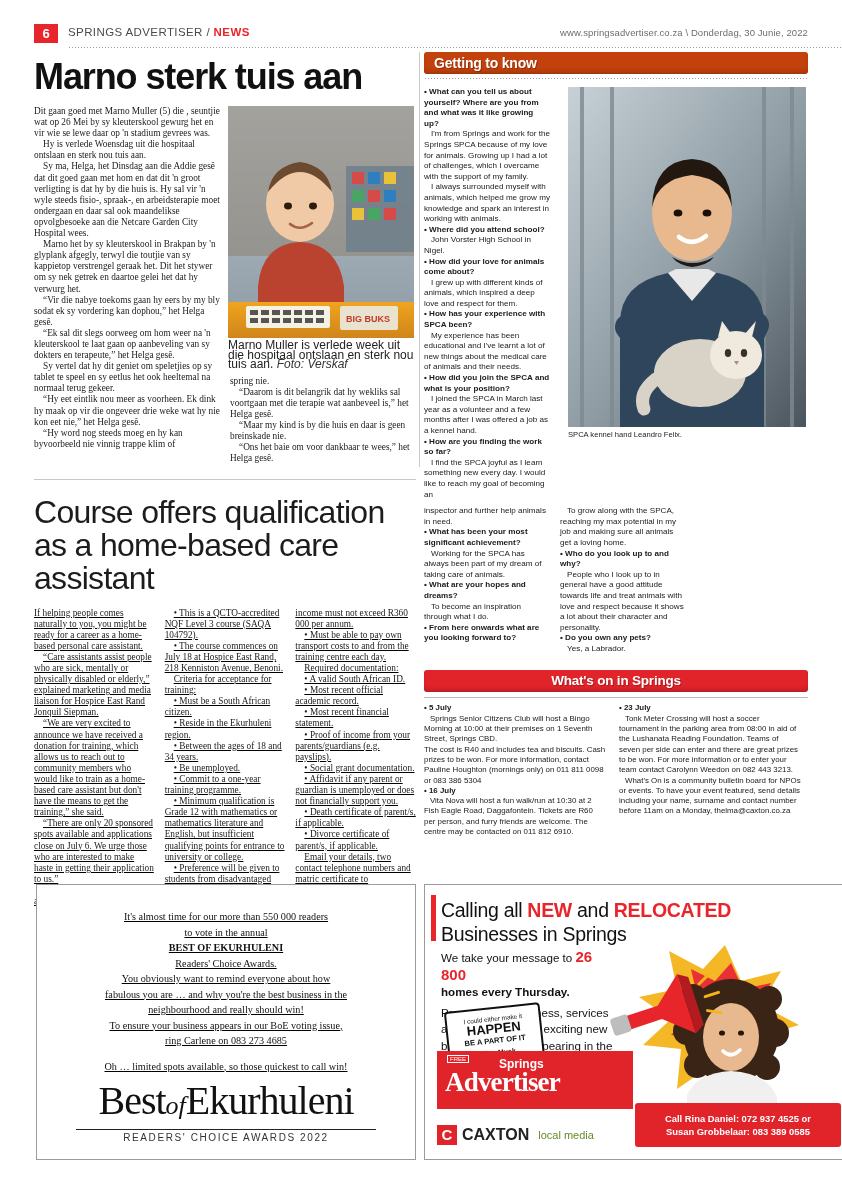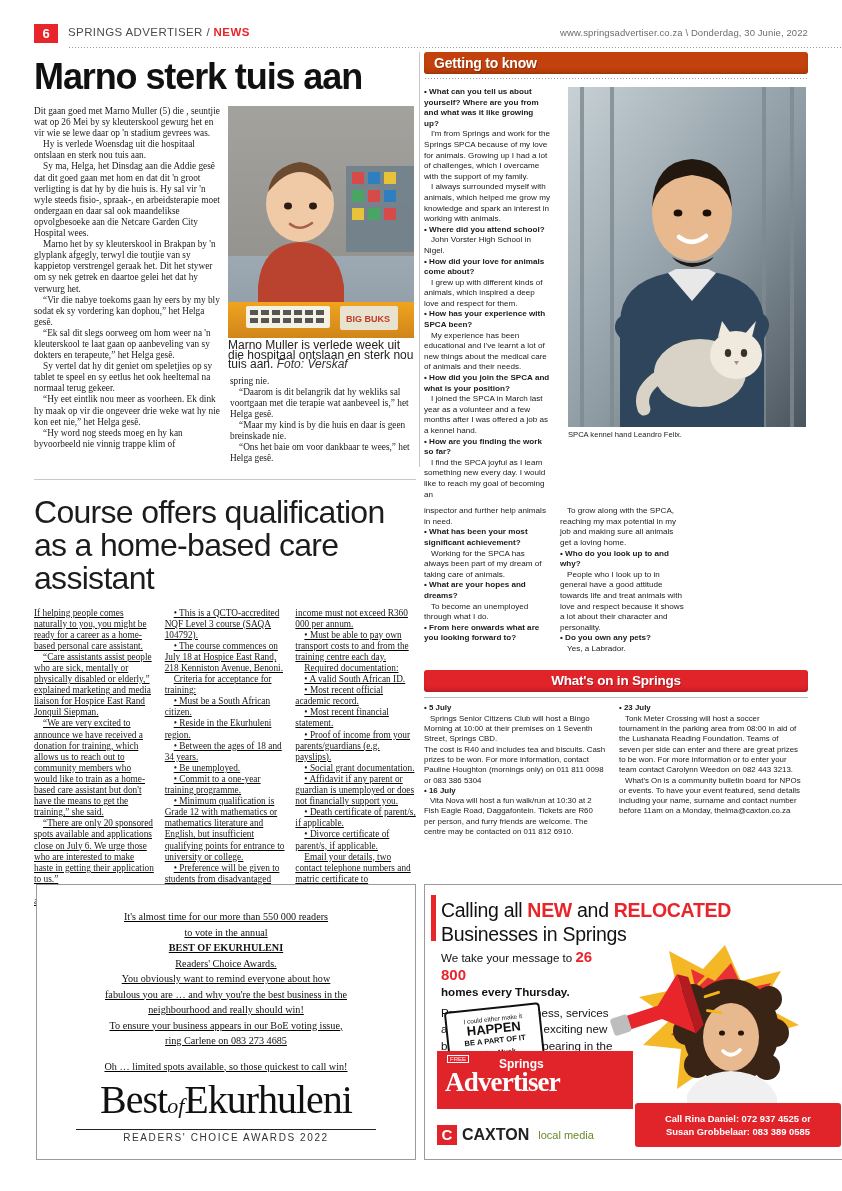--- a/index.html
+++ b/index.html
@@ -123,21 +123,21 @@
     font-family: "Liberation Serif", serif; font-size: 10.2px;
     line-height: 15.5px; color: #111;
   }
   .ad-left-inner p.b { font-weight: bold; }
   .best-logo { position: absolute; left: 0; right: 0; bottom: 16px; text-align: center; }
   .best-logo .bigword {
     font-family: "Liberation Serif", serif; font-size: 40px; color: #111;
     letter-spacing: -1px; line-height: 42px;
   }
   .best-logo .bigword .of {
-    font-style: italic; font-size: 22px; letter-spacing: 0;
+    font-style: italic; font-size: 26px; letter-spacing: 0;
   }
   .best-logo .sub {
     font-family: "Liberation Sans", sans-serif; font-size: 10px;
     letter-spacing: 1.6px; color: #333; margin-top: 2px;
   }
   .best-logo .rule { width: 300px; height: 1px; background: #222; margin: 2px auto; }
 
   
   .ad-r-head { position: absolute; left: 16px; top: 14px; width: 352px; }
   .ad-r-head .l1 {
@@ -426,21 +426,21 @@
         <p class="sans">I find the SPCA joyful as I learn something new every day. I would like to reach my goal of becoming an</p>
       </div>
       <div style="clear:both;"></div>
 
       <div style="display:flex; gap:12px; margin-top:6px;">
         <div style="width:124px;">
           <p class="sans noind">inspector and further help animals in need.</p>
           <p class="sans q">• What has been your most significant achievement?</p>
           <p class="sans">Working for the SPCA has always been part of my dream of taking care of animals.</p>
           <p class="sans q">• What are your hopes and dreams?</p>
-          <p class="sans">To become an unemployed through what I do.</p>
+          <p class="sans">To become an inspiration through what I do.</p>
           <p class="sans q">• From here onwards what are you looking forward to?</p>
         </div>
         <div style="width:124px;">
           <p class="sans">To grow along with the SPCA, reaching my max potential in my job and making sure all animals get a loving home.</p>
           <p class="sans q">• Who do you look up to and why?</p>
           <p class="sans">People who I look up to in general have a good attitude towards life and treat animals with love and respect because it shows a lot about their character and personality.</p>
           <p class="sans q">• Do you own any pets?</p>
           <p class="sans">Yes, a Labrador.</p>
         </div>
       </div>

